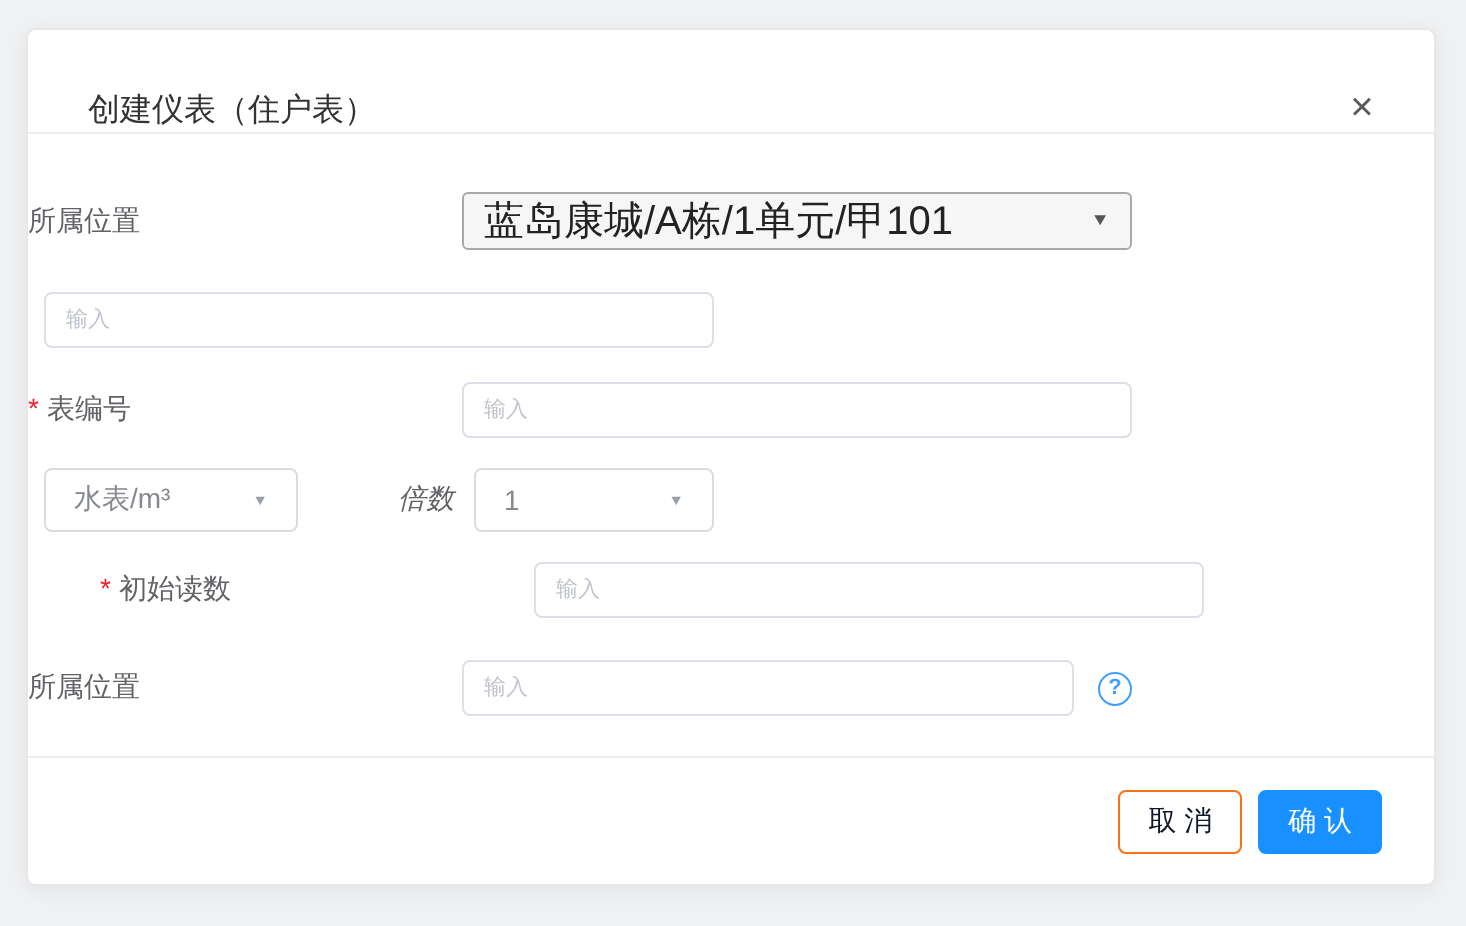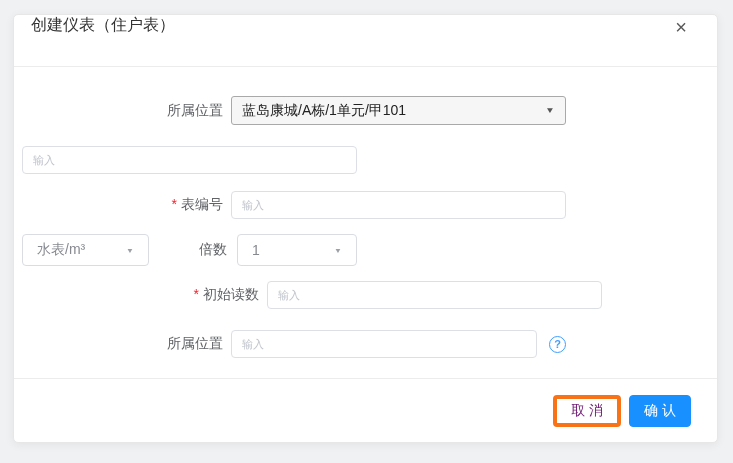--- a/index.html
+++ b/index.html
@@ -7,76 +7,76 @@
   }
   *{box-sizing:border-box; margin:0; padding:0;}
   body{font-family:"Liberation Sans","DejaVu Sans",sans-serif; background:#fff;}
   .stage{position:relative; width:733px; height:463px; background:var(--page-bg); overflow:hidden;}
   .modal{
     position:absolute; left:13px; top:14px; width:705px; height:429px;
     background:#fff; border:1px solid #e7e7e7; border-radius:5px;
     box-shadow:0 2px 10px rgba(0,0,0,0.06);
   }
   .modal-header{
-    height:52px; display:flex; align-items:flex-start;
-    padding:0 24px 0 17px; border-bottom:1px solid #ececec;
+    height:52px; display:flex; align-items:flex-end;
+    padding:0 24px 0 30px; border-bottom:1px solid #ececec;
   }
   .modal-title{flex:1; font-size:16px; color:#333;}
   .close-btn{
     width:24px; height:24px; display:flex; align-items:center; justify-content:center;
     font-size:20px; line-height:1; color:#595959; cursor:pointer; background:none; border:none;
   }
   .modal-body{padding-top:29px;}
   .form-row{display:flex; align-items:center; height:28px; margin-bottom:17px;}
   .form-row.r1{height:29px; margin-bottom:21px;}
   .form-row.r5{margin-bottom:21px;padding-left:36px;}
   .form-row.r6{margin-bottom:0;}
   .label-cell{
-    width:209px; text-align:right; font-size:14px; color:#606266; white-space:nowrap;
+    width:209px; font-size:14px; color:#606266; white-space:nowrap;
   }
   .req{color:var(--required); margin-right:4px; font-size:14px;}
   .field-cell{width:335px; margin-left:8px; display:flex; align-items:center;}
   .text-input{
     width:100%; height:28px; border:1px solid #dcdfe6; border-radius:4px;
     padding:0 10px; font-size:11px; color:#333; outline:none;
     font-family:"Liberation Sans","DejaVu Sans",sans-serif;
   }
   .text-input::placeholder{color:#c0c4cc;}
   .select-native{
     width:100%; height:29px; background:#f6f6f6; border:1px solid #a9a9a9; border-radius:3px;
     display:flex; align-items:center; padding:0 10px; cursor:pointer;
   }
-  .select-native .sel-text{flex:1; font-size:14px; color:#222; white-space:nowrap; overflow:hidden;}
+  .select-native .sel-text{flex:1; font-size:20px; color:#222; white-space:nowrap; overflow:hidden;}
   .select-native .arrow{font-size:10px; color:#555; transform:scaleY(0.85);}
   .select-small{
     height:32px; background:#fff; border:1px solid #d9dce3; border-radius:4px;
     display:flex; align-items:center; padding:0 14px; cursor:pointer;
   }
   .select-small .sel-text{flex:1; font-size:14px; color:#86898f; white-space:nowrap;}
   .select-small .arrow{font-size:8px; color:#9aa0a6; transform:scaleY(0.9);}
   .sel-type{width:127px;}
-  .inline-label{margin-left:50px; font-size:14px; color:#606266; white-space:nowrap;}
+  .inline-label{margin-left:50px; font-size:14px; color:#606266; white-space:nowrap;font-style:italic;}
   .sel-mult{margin-left:10px; flex:1;}
   .help-icon{
     width:17px; height:17px; margin-left:12px; flex:0 0 auto;
     border:1.5px solid var(--help); border-radius:50%; color:var(--help);
     display:flex; align-items:center; justify-content:center;
     font-size:11px; font-weight:bold; cursor:pointer;
   }
   .modal-footer{
     position:absolute; left:0; bottom:0; width:100%; height:64px;
     border-top:1px solid #ececec; display:flex; align-items:center;
     justify-content:flex-end; padding-right:26px;
   }
   .btn{
     height:32px; border-radius:4px; font-size:14px; cursor:pointer;
     padding:0 14px; white-space:nowrap;
     font-family:"Liberation Sans","DejaVu Sans",sans-serif;
   }
-  .btn-cancel{background:#fff; border:4px solid #f97316; color:#701a75;}
+  .btn-cancel{background:#fff; border:1px solid #f97316; color:#0f172a;}
   .btn-confirm{background:var(--primary); border:1px solid var(--primary); color:#fff; margin-left:8px;}
 </style>
 </head>
 <body>
 
 <div class="stage">
   <div class="modal">
 
     <div class="modal-header">
       <div class="modal-title">创建仪表（住户表）</div>

